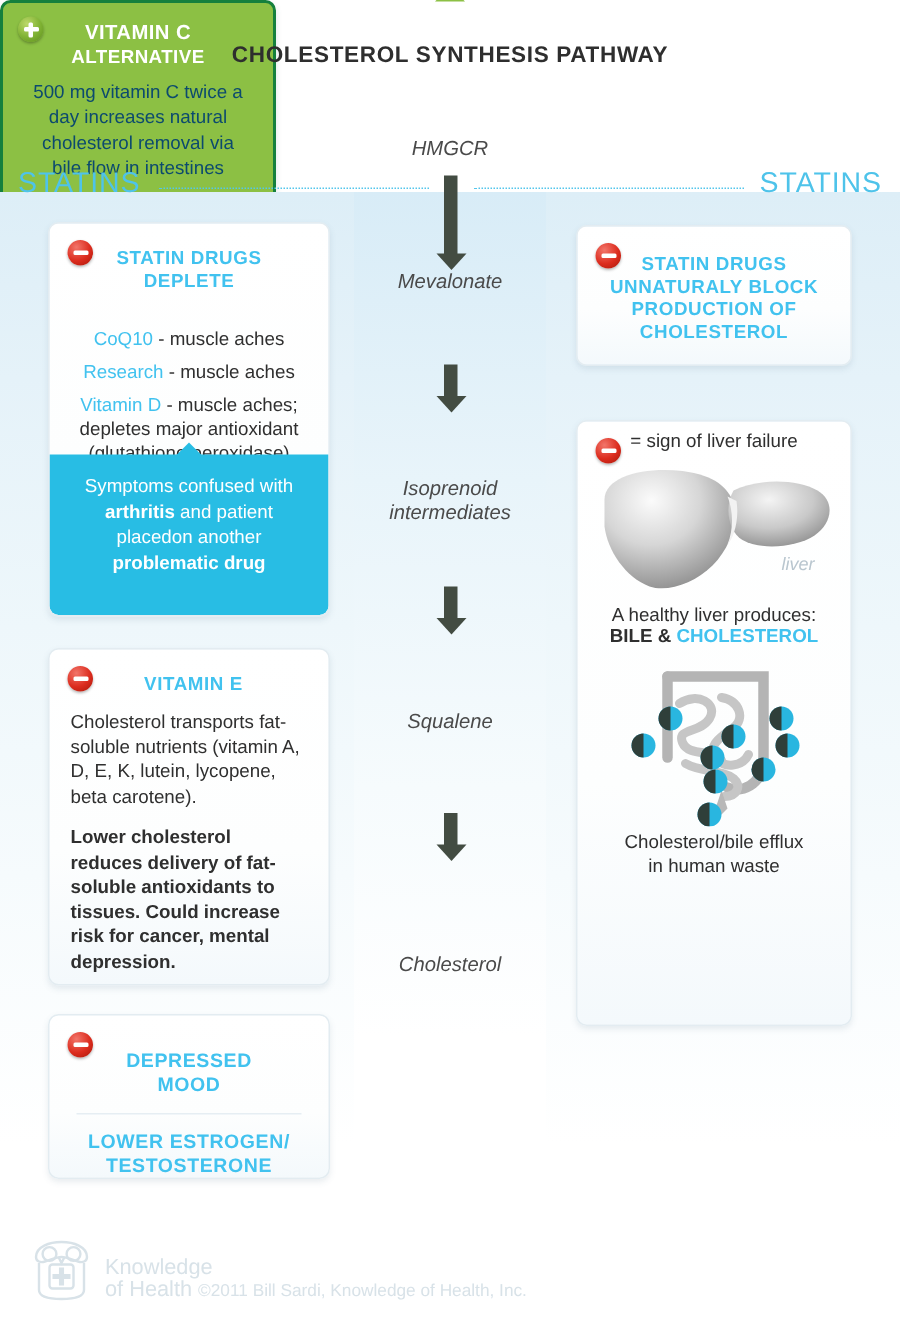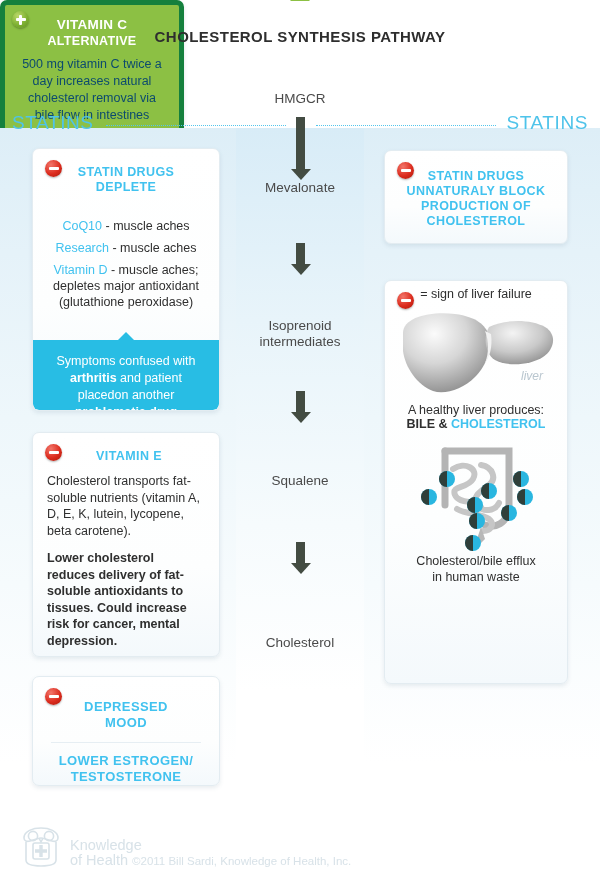--- a/index.html
+++ b/index.html
@@ -28,21 +28,21 @@
   .title{
     position:absolute;left:0;right:0;top:28px;
     text-align:center;
     font-size:15px;font-weight:bold;letter-spacing:.45px;
     color:#2e2e2e;
   }
 
   
   .path-label{
     position:absolute;width:200px;left:200px;text-align:center;
-    font-size:13.5px;color:#4a4a4a;line-height:16px;
+    font-size:13.5px;color:#4a4a4a;line-height:16px;font-style:italic;
   }
   .arrow{
     position:absolute;left:296px;width:9px;
     background:#434c42;
   }
   .arrow:after{
     content:"";position:absolute;left:-5.5px;bottom:-10px;
     border-left:10px solid transparent;border-right:10px solid transparent;
     border-top:11px solid #434c42;
   }
@@ -97,21 +97,21 @@
 
   
   .tail{position:absolute;width:0;height:0;}
 
   
   #box-deplete{left:32px;top:148px;width:188px;height:263px;}
   #box-deplete .rows{margin-top:23px;text-align:center;}
   #box-deplete .rows div{margin:6px 0;font-size:12.5px;color:#2f2f2f;line-height:16px;}
   .nut{color:#41c2ef;}
   .cyanband{
-    position:absolute;left:0;right:0;bottom:0;height:70px;
+    position:absolute;left:0;right:0;bottom:0;height:107px;
     background:#28bde4;color:#fff;text-align:center;
     font-size:12.5px;line-height:17px;
     padding-top:13px;box-sizing:border-box;
     border-radius:0 0 6px 6px;
   }
   .cyanband .notch{
     position:absolute;left:50%;margin-left:-9px;top:-8px;width:0;height:0;
     border-left:9px solid transparent;border-right:9px solid transparent;
     border-bottom:9px solid #28bde4;
   }
@@ -143,21 +143,21 @@
   }
   .produce{text-align:center;font-size:12.5px;color:#2f2f2f;margin-top:4px;}
   .produce b{font-weight:bold;}
   .produce .cy{color:#41c2ef;font-weight:bold;}
   .gut-wrap{position:relative;height:116px;margin-top:4px;}
   .efflux{text-align:center;font-size:12.5px;color:#2f2f2f;line-height:16px;margin-top:2px;}
 
   
   #box-vitc{
     left:384px;top:694px;width:184px;height:162px;
-    background:#8cc044;border:5px solid #15803d;border-radius:7px;
+    background:#8cc044;border:2px solid #15803d;border-radius:7px;
     box-shadow:0 2px 4px rgba(80,110,130,.18);
     box-sizing:border-box;overflow:visible;
   }
   #box-vitc .notch{
     position:absolute;left:50%;margin-left:-10px;top:-9px;width:0;height:0;
     border-left:10px solid transparent;border-right:10px solid transparent;
     border-bottom:10px solid #8cc044;
   }
   #box-vitc .g-head{
     color:#fff;text-align:center;font-weight:bold;margin-top:12px;

